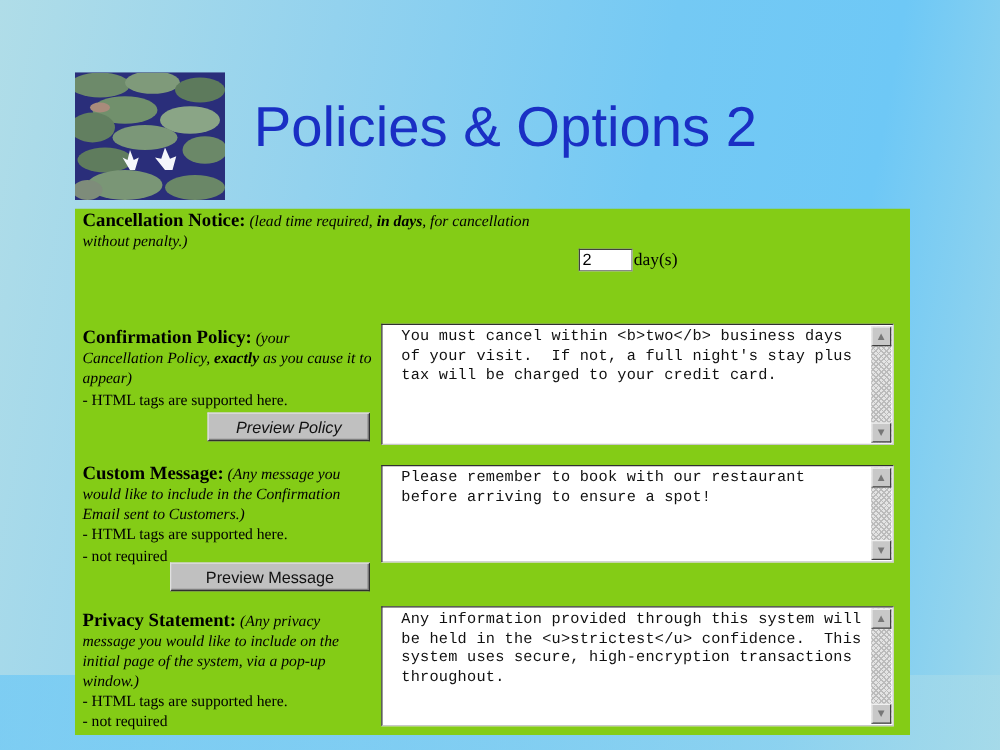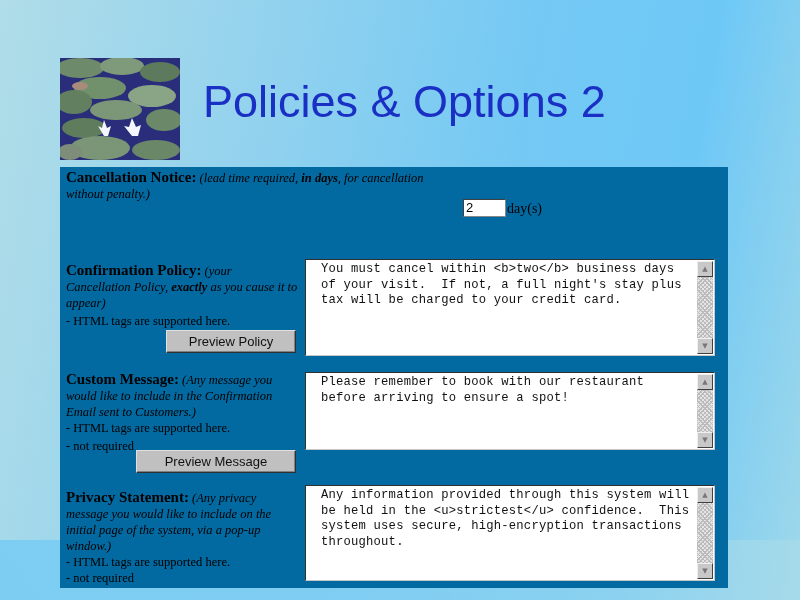--- a/index.html
+++ b/index.html
@@ -18,21 +18,21 @@
     overflow:hidden; background:#2b2f78;
   }
   .title {
     position:absolute; left:203px; top:76px;
     font-family: "Liberation Sans", sans-serif;
     font-size:45px; color:#1a2fc4; letter-spacing:0px;
     white-space:nowrap;
   }
   .panel {
     position:absolute; left:60px; top:167px; width:668px; height:421px;
-    background:#0369a1;
+    background:#84cc16;
   }
   .lbl {
     position:absolute; font-size:12.5px; line-height:16px; color:#000;
   }
   .lbl .h { font-size:15px; font-weight:bold; }
   .lbl .i { font-style:italic; }
   .lbl .bi { font-style:italic; font-weight:bold; }
   .lbl div { line-height:16px; }
   .days-input {
     position:absolute; left:403px; top:32px; width:37px; height:16px;
@@ -116,21 +116,21 @@
   <input class="days-input" type="text" value="2" style="">
   <span class="days-label">day(s)</span>
 
   <div class="lbl" style="left:6px; top:95px; width:232px;">
     <div>
       <span class="h">Confirmation Policy:</span>
       <span class="i">(your Cancellation Policy, </span><span class="bi">exactly</span><span class="i"> as you cause it to appear)</span>
     </div>
     <div style="margin-top:2px;">- HTML tags are supported here.</div>
   </div>
-  <div class="btn" style="left:106px; top:163px; width:130px;">Preview Policy</div>
+  <div class="btn" style="left:106px; top:163px; width:130px;font-style:italic;">Preview Policy</div>
   <div class="ta" style="top:92px; height:97px;">
     <div class="txt">You must cancel within &lt;b&gt;two&lt;/b&gt; business days of your visit.  If not, a full night's stay plus tax will be charged to your credit card.</div>
     <div class="sb">
       <div class="arr up">▲</div>
       <div class="arr down">▼</div>
     </div>
   </div>
 
   <div class="lbl" style="left:6px; top:204px; width:232px;">
     <div>

